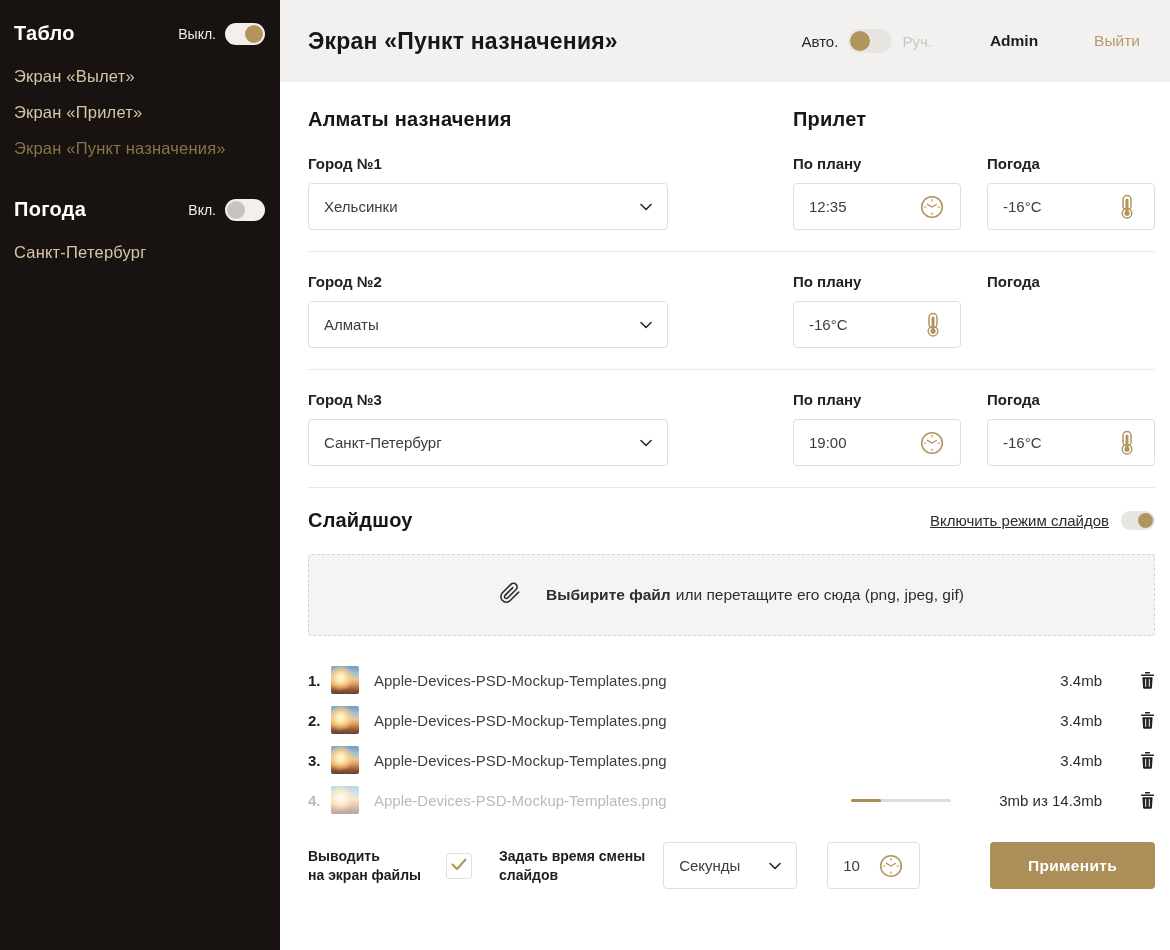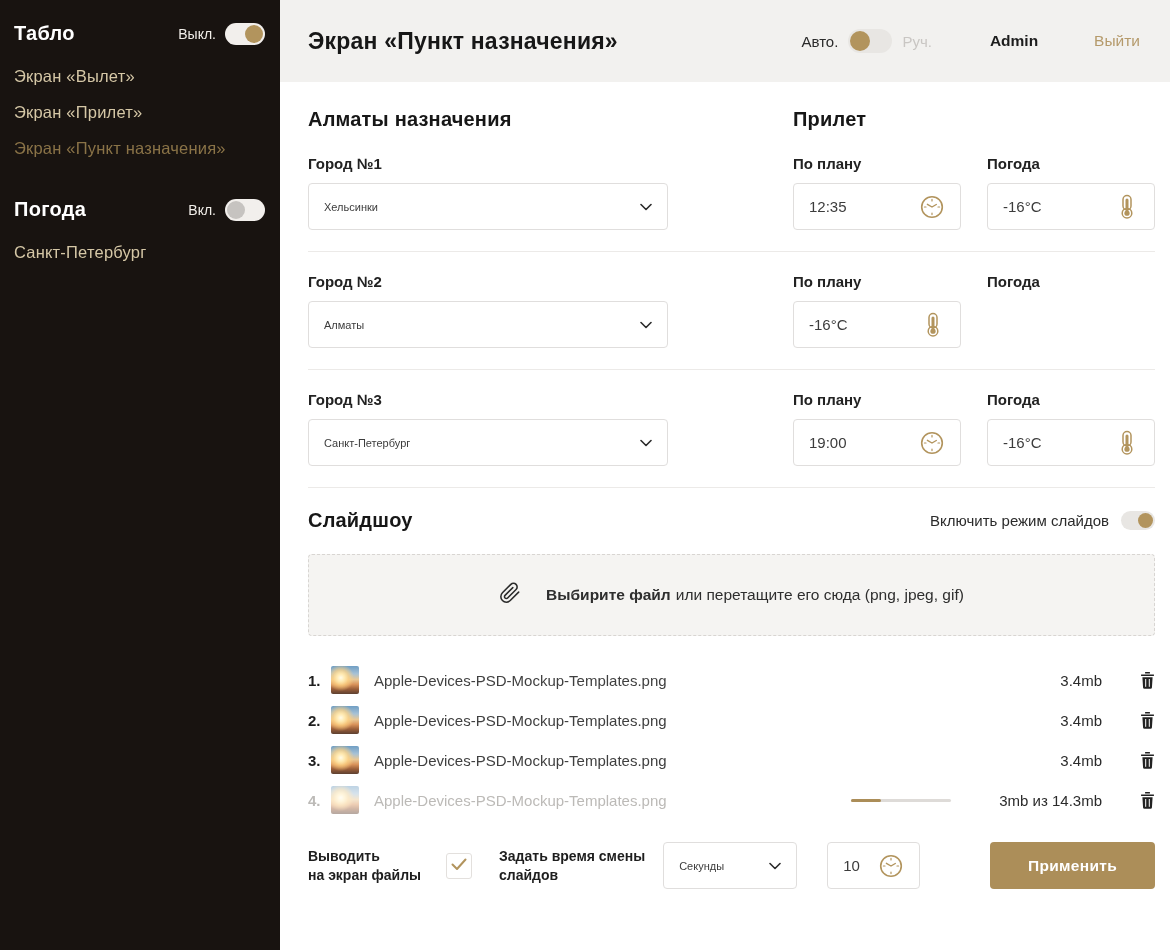--- a/index.html
+++ b/index.html
@@ -50,28 +50,28 @@
 
   .label-row { margin-bottom:11px; }
   .flabel { font-size:15px; font-weight:bold; color:#222; }
 
   .field { height:47px; border:1px solid #e0dedd; border-radius:4px; background:#fff;
            display:flex; align-items:center; padding:0 15px; }
   .field input { border:none; outline:none; flex:1; min-width:0; font-size:15px; color:#3c3c3c;
                  font-family:"Liberation Sans", sans-serif; background:transparent; }
   .field .icon { flex:none; display:flex; }
   .select { justify-content:space-between; cursor:pointer; }
-  .select .sel-text { font-size:11px; color:#3c3c3c; }
+  .select .sel-text { font-size:15px; color:#3c3c3c; }
 
   .divider { border-top:1px solid #eceae8; margin:21px 0; }
 
   
   .slide-head { display:flex; align-items:center; justify-content:space-between; margin:6px 0 22px; }
   .slide-toggle-wrap { display:flex; align-items:center; gap:12px; }
-  .slide-toggle-label { font-size:15px; color:#2b2b2b; }
+  .slide-toggle-label { font-size:15px; color:#2b2b2b;text-decoration:underline; }
 
   .upload { height:82px; background:#f5f4f2; border:1px dashed #d8d5d2; border-radius:4px;
             display:flex; align-items:center; justify-content:center; gap:25px; margin-bottom:24px; cursor:pointer; }
   .upload-text { font-size:15.5px; color:#2e2e2e; }
   .upload-text b { font-weight:bold; }
   .upload-text .rest { margin-left:5px; font-weight:normal; }
 
   .file-row { display:flex; align-items:center; height:40px; }
   .file-num { width:23px; font-size:15px; font-weight:bold; color:#1e1e1e; }
   .thumb { width:28px; height:28px; border-radius:2px; margin-right:15px; flex-shrink:0;

